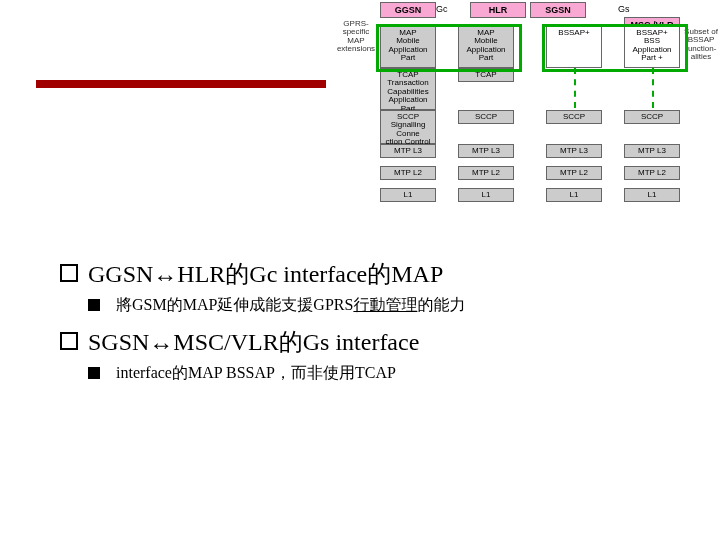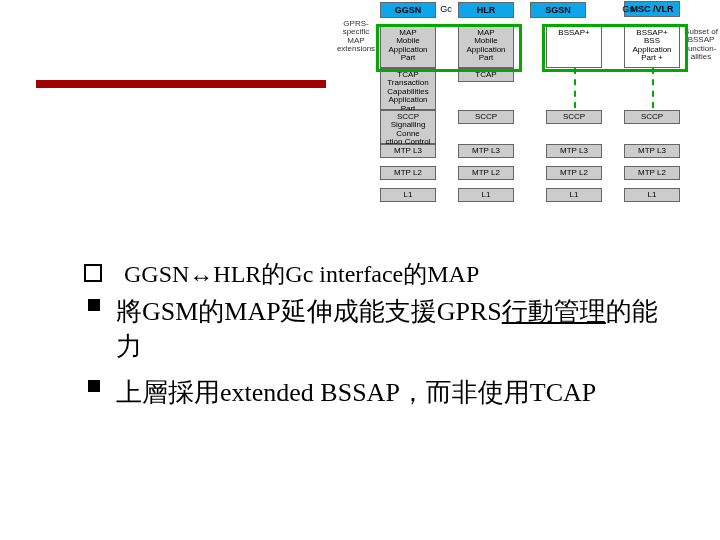--- a/index.html
+++ b/index.html
@@ -1,43 +1,43 @@
 <!DOCTYPE html>
 <html><head>
 <meta charset="utf-8">
 <style>
 html,body{margin:0;padding:0;width:720px;height:540px;background:#fff;font-family:"Times New Roman",serif;color:#000;}
 .slide{position:relative;width:720px;height:540px;}
 .redbar{position:absolute;left:36px;top:80px;width:290px;height:8px;background:#a00000;}
 .diagram{position:absolute;left:340px;top:0px;width:360px;height:242px;font-family:Arial,sans-serif;font-size:8px;color:#000;}
-.diagram .hdr{position:absolute;width:54px;padding:2px 0;border:1px solid #666;background:#0ea5e9;text-align:center;font-weight:bold;font-size:9px;}
+.diagram .hdr{position:absolute;width:54px;padding:2px 0;border:1px solid #666;background:#f9a8d4;text-align:center;font-weight:bold;font-size:9px;}
 .diagram .cell{position:absolute;width:54px;padding:2px 0;border:1px solid #666;background:#ccc;text-align:center;line-height:1.05;}
-.diagram .label{position:absolute;font-size:9px;text-align:center;}
+.diagram .label{position:absolute;font-size:9px;}
 .diagram .side{position:absolute;font-size:8px;text-align:center;color:#333;line-height:1.05;}
 .vline{position:absolute;width:0;border-left:2px dashed #0a0;height:40px;}
 .bigrect{position:absolute;border:3px solid #0a0;}
 .content{position:absolute;left:60px;top:256px;width:600px;font-size:24px;line-height:1.35;}
-.lv1{position:relative;padding-left:40px;margin-top:2px;margin-left:24px;}
+.lv1{position:relative;padding-left:28px;margin-top:2px;}
 .lv1::before{content:"";position:absolute;left:0;top:6px;width:14px;height:14px;border:2px solid #000;}
-.lv2{position:relative;padding-left:28px;margin:4px 0 10px 28px;font-size:26px;}
+.lv2{position:relative;padding-left:28px;margin:4px 0 10px 28px;font-size:16px;}
 .lv2::before{content:"";position:absolute;left:0;top:5px;width:12px;height:12px;background:#000;}
 .ul{text-decoration:underline;}
 </style>
 </head>
 <body>
 
 <div class="slide">
   <div class="redbar"></div>
 
   <div class="diagram">
 
     <div class="hdr" style="left:40px;top:2px">GGSN</div>
-    <div class="hdr" style="left:118px;top:2px">HLR</div>
+    <div class="hdr" style="left:130px;top:2px">HLR</div>
     <div class="hdr" style="left:190px;top:2px">SGSN</div>
-    <div class="hdr" style="left:284px;top:1px">MSC /VLR</div>
+    <div class="hdr" style="left:284px;top:17px">MSC /VLR</div>
     <div class="label" style="left:96px;top:4px;width:20px">Gc</div>
     <div class="label" style="left:278px;top:4px;width:20px">Gs</div>
 
     <div class="side" style="left:-6px;top:20px;width:44px">GPRS-<br>specific<br>MAP<br>extensions</div>
     <div class="side" style="left:340px;top:28px;width:42px">Subset of<br>BSSAP<br>function-<br>alities</div>
 
     <div class="cell" style="left:40px;top:26px;height:36px">MAP<br>Mobile<br>Application<br>Part</div>
     <div class="cell" style="left:40px;top:68px;height:36px">TCAP<br>Transaction<br>Capabilities<br>Application Part</div>
     <div class="cell" style="left:40px;top:110px;height:28px">SCCP<br>Signalling Conne<br>ction Control Part</div>
     <div class="cell" style="left:40px;top:144px">MTP L3</div>
@@ -68,15 +68,16 @@
 
     <div class="vline" style="left:234px;top:68px"></div>
     <div class="vline" style="left:312px;top:68px"></div>
   </div>
 
   <div class="content">
     <div class="lv1">GGSN↔HLR的Gc interface的MAP</div>
     <div class="lv2">
       <span>將GSM的MAP延伸成能支援GPRS</span><span class="ul">行動管理</span><span>的能力</span>
     </div>
-    <div class="lv2">上層採用extended BSSAP，而非使用TCAP</div>
+    <div class="lv1">SGSN↔MSC/VLR的Gs interface</div>
+    <div class="lv2">interface的MAP BSSAP，而非使用TCAP</div>
   </div>
 </div>
 
 </body></html>

